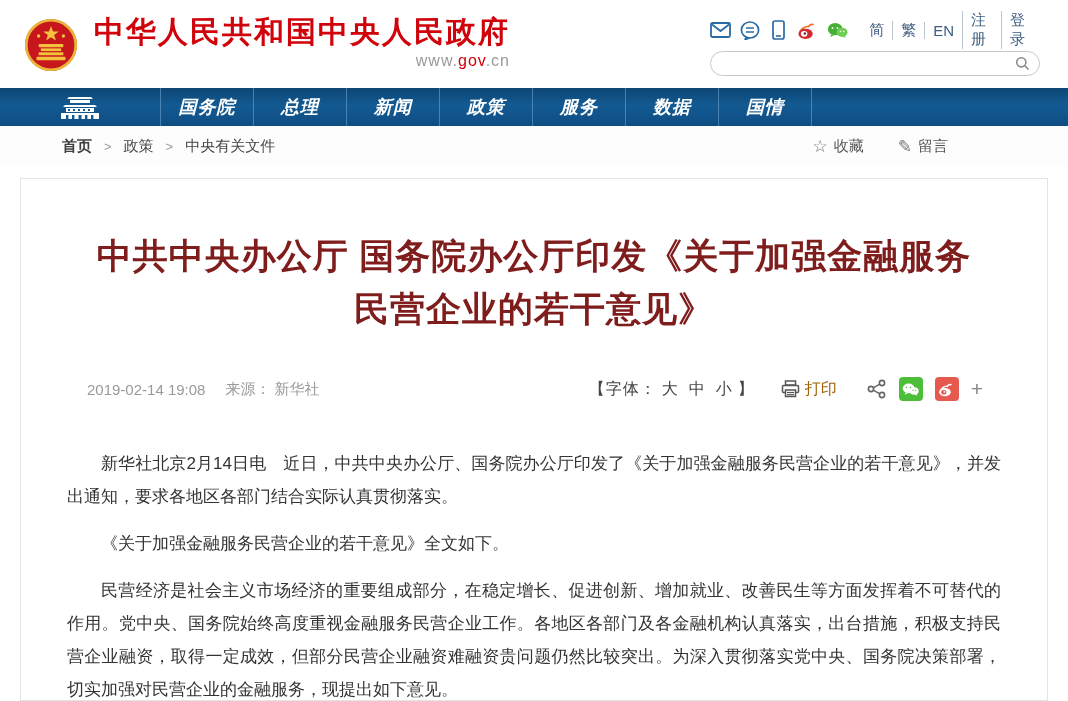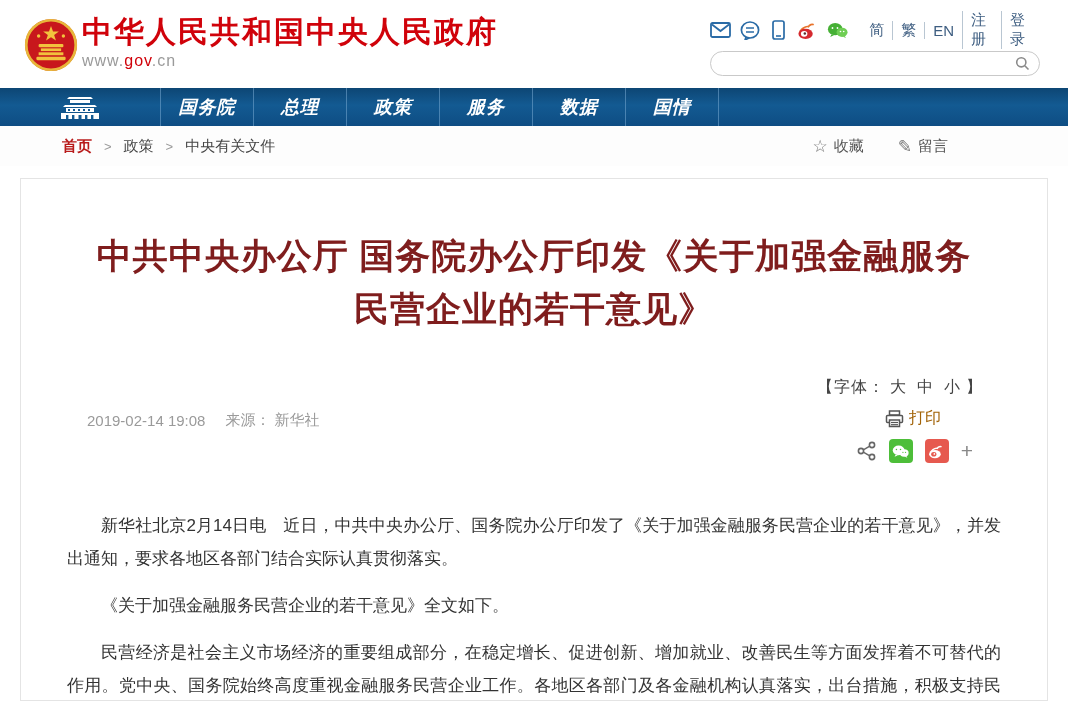--- a/index.html
+++ b/index.html
@@ -4,21 +4,21 @@
 <style>
   * { margin:0; padding:0; box-sizing:border-box; }
   html,body { width:1068px; height:701px; overflow:hidden; background:#fff;
     font-family:"Liberation Sans","DejaVu Sans",sans-serif; }
 
   
   .edge-strip { position:absolute; left:0; top:0; width:10px; height:88px; background:#1d4d7c; }
   .header { position:relative; height:88px; background:#fff; }
   .logo-wrap { position:absolute; left:24px; top:14px; display:flex; align-items:flex-start; }
   .emblem { width:54px; height:54px; margin-top:4px; }
-  .logo-text { margin-left:4px; }
+  .logo-text { margin-left:16px;text-align:right; }
   .site-title { color:#d0020a; font-size:30px; font-weight:bold; letter-spacing:2px; line-height:36px; }
   .site-url { font-size:16px; color:#9a9a9a; letter-spacing:1px; margin-top:2px; }
   .site-url .red { color:#d0020a; }
   .header-right { position:absolute; right:28px; top:18px; width:330px; }
   .quick-row { display:flex; align-items:center; justify-content:flex-end; gap:9px; height:24px; }
   .qicon { width:21px; height:20px; display:inline-flex; align-items:center; justify-content:center; cursor:pointer; }
   .lang-links { display:flex; align-items:center; margin-left:4px; }
   .lang-links span.lnk { color:#3d5d80; font-size:15px; padding:0 8px; cursor:pointer; }
   .lang-links span.lnk + span.lnk { border-left:1px solid #b9c6d2; }
   .search-box { margin-top:9px; height:25px; border:1px solid #c9c9c9; border-radius:13px;
@@ -30,34 +30,34 @@
   .nav { height:38px; display:flex; background:linear-gradient(180deg,#0d4674 0%,#135a92 45%,#0e4d83 100%); }
   .nav-home { width:160px; display:flex; align-items:center; justify-content:center; cursor:pointer; }
   .nav-item { width:93px; display:flex; align-items:center; justify-content:center;
     color:#fff; font-size:18px; font-weight:bold; letter-spacing:1px; cursor:pointer;
     border-left:1px solid rgba(120,170,210,.55);font-style:italic; }
   .nav-fill { flex:1; border-left:1px solid rgba(120,170,210,.55); }
 
   
   .crumb-row { height:40px; display:flex; align-items:center; padding:0 120px 0 62px;
     background:#fdfdfd; font-size:15px; color:#454545; }
-  .crumb-row .home { font-weight:bold; color:#b91c1c; cursor:pointer; }
+  .crumb-row .home { font-weight:bold; color:#404040; cursor:pointer; }
   .crumb-sep { color:#9a9a9a; margin:0 12px; font-size:13px; }
   .crumb-link { cursor:pointer; }
   .crumb-actions { margin-left:auto; display:flex; align-items:center; gap:34px; color:#555; }
   .crumb-act { display:flex; align-items:center; gap:6px; cursor:pointer; }
   .crumb-act .glyph { font-size:17px; color:#777; }
 
   
   .card { margin:12px 20px 0 20px; height:523px; background:#fff; border:1px solid #e4e4e4; overflow:hidden; }
   .art-title { max-width:900px; margin:50px auto 0; text-align:center; color:#7f1d1d;
     font-size:35px; line-height:53px; font-weight:700; letter-spacing:1px; }
   .meta-row { display:flex; align-items:center; margin:42px 64px 0 66px; font-size:15px; color:#9a9a9a; }
   .meta-left { display:flex; align-items:center; gap:20px; }
-  .meta-right { margin-left:auto; display:flex; align-items:center; gap:10px; color:#555;flex-direction:column; }
+  .meta-right { margin-left:auto; display:flex; align-items:center; gap:0; color:#555; }
   .fontsize-ctl { display:flex; align-items:center; font-size:16px; color:#444; letter-spacing:1px; }
   .fs-opt { cursor:pointer; padding:0 5px; }
   .print-ctl { display:flex; align-items:center; gap:5px; margin-left:26px; cursor:pointer; font-size:16px; color:#a16207; }
   .share-group { display:flex; align-items:center; gap:12px; margin-left:30px; }
   .sq-icon { width:24px; height:24px; border-radius:4px; display:flex; align-items:center; justify-content:center; cursor:pointer; }
   .sq-wechat { background:#4dbe39; }
   .sq-weibo { background:#e6594f; }
   .plus-icon { font-size:21px; color:#888; cursor:pointer; line-height:20px; }
   .share-nodes { cursor:pointer; display:flex; align-items:center; }
 
@@ -167,20 +167,21 @@
           <rect x="9" y="20" width="2.4" height="4"></rect>
           <rect x="15" y="20" width="2.4" height="4"></rect>
           <rect x="21.5" y="20" width="3" height="4"></rect>
           <rect x="28" y="20" width="2.4" height="4"></rect>
           <rect x="34" y="20" width="2.4" height="4"></rect>
         </g>
     </svg>
   </div>
   <div class="nav-item">国务院</div>
   <div class="nav-item">总理</div>
+  <div class="nav-item">新闻</div>
   <div class="nav-item">政策</div>
   <div class="nav-item">服务</div>
   <div class="nav-item">数据</div>
   <div class="nav-item">国情</div>
   <div class="nav-fill"></div>
 </div>
 
 <div class="crumb-row">
   <span class="home">首页</span>
   <span class="crumb-sep">&gt;</span>

